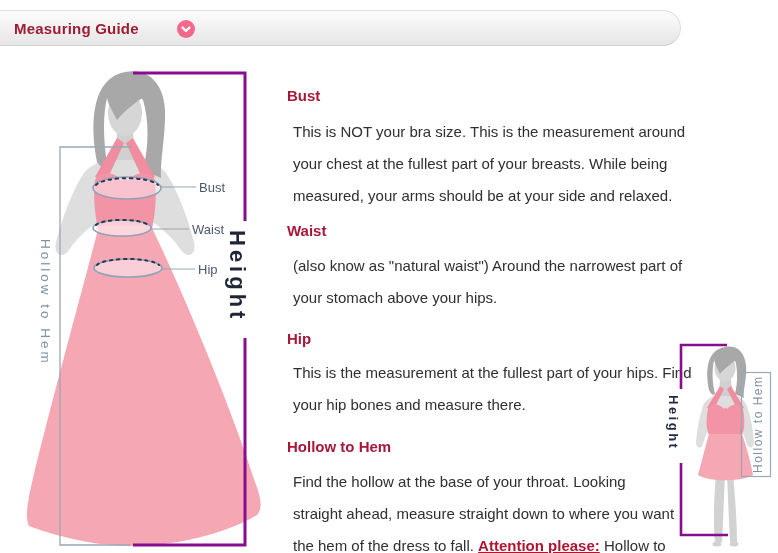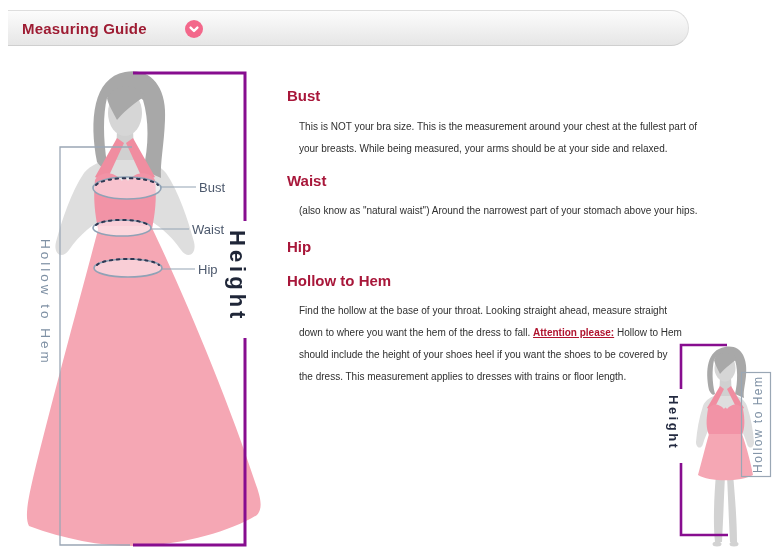--- a/index.html
+++ b/index.html
@@ -2,38 +2,38 @@
 <html><head>
 <meta charset="utf-8">
 <style>
   html,body{margin:0;padding:0;background:#fff;}
   #page{
     position:relative;width:778px;height:553px;background:#ffffff;overflow:hidden;
     font-family:"Liberation Sans","DejaVu Sans",sans-serif;
   }
   
   #header-bar{
-    position:absolute;left:8px;top:10px;width:681px;height:36px;box-sizing:border-box;
+    position:absolute;left:0;top:10px;width:681px;height:36px;box-sizing:border-box;
     background:linear-gradient(#fcfcfc,#f0f0f0 55%,#e6e6e6);
     border:1px solid #dedede;border-left:none;border-bottom-color:#cfcfcf;
     border-radius:0 18px 18px 0;
     display:flex;align-items:center;
   }
   #header-title{
     position:absolute;left:14px;top:0;height:36px;line-height:36px;
     font-size:15px;font-weight:bold;color:#9e1c33;letter-spacing:.2px;
   }
   #chevron-btn{
     position:absolute;left:177px;top:9px;width:18px;height:18px;border:none;padding:0;
     background:#f3688b;border-radius:50%;cursor:pointer;display:flex;align-items:center;justify-content:center;
   }
   
   #textcol{position:absolute;left:287px;top:84px;width:434px;}
   h3.sec{font-size:15px;line-height:17px;color:#a8173a;margin:0;font-weight:bold;}
-  p.body{font-size:10px;line-height:22px;color:#2f2f2f;margin:12px;}
+  p.body{font-size:15px;line-height:32px;color:#2f2f2f;margin:6px;}
   h3.h-bust{margin-top:3px;}
   p.p-bust{margin-top:12px;}
   h3.h-waist{margin-top:10px;}
   p.p-waist{margin-top:11px;}
   h3.h-hip{margin-top:16px;}
   p.p-hip{margin-top:10px;}
   h3.h-hollow{margin-top:17px;}
   p.p-hollow{margin-top:11px;width:385px;}
   .attn{color:#b0142f;font-weight:bold;text-decoration:underline;}
   svg{display:block;}
@@ -142,20 +142,21 @@
   </svg>
 
   <div id="textcol">
     <h3 class="sec h-bust">Bust</h3>
     <p class="body p-bust">This is NOT your bra size. This is the measurement around your chest at the fullest part of your breasts. While being measured, your arms should be at your side and relaxed.</p>
 
     <h3 class="sec h-waist">Waist</h3>
     <p class="body p-waist">(also know as "natural waist") Around the narrowest part of your stomach above your hips.</p>
 
     <h3 class="sec h-hip">Hip</h3>
+    <p class="body p-hip">This is the measurement at the fullest part of your hips. Find your hip bones and measure there.</p>
 
     <h3 class="sec h-hollow">Hollow to Hem</h3>
     <p class="body p-hollow"><span>Find the hollow at the base of your throat. Looking straight ahead, measure straight down to where you want the hem of the dress to fall. </span><span class="attn">Attention please:</span><span> Hollow to Hem should include the height of your shoes heel if you want the shoes to be covered by the dress. This measurement applies to dresses with trains or floor length.</span></p>
   </div>
 
   <svg class="diag" style="left:655px;top:338px;" width="123" height="215" viewBox="0 0 123 215">
 
     <path fill="#dedede" d="
       M 65,56 L 76,56
       C 84,58 90,62 92,68

